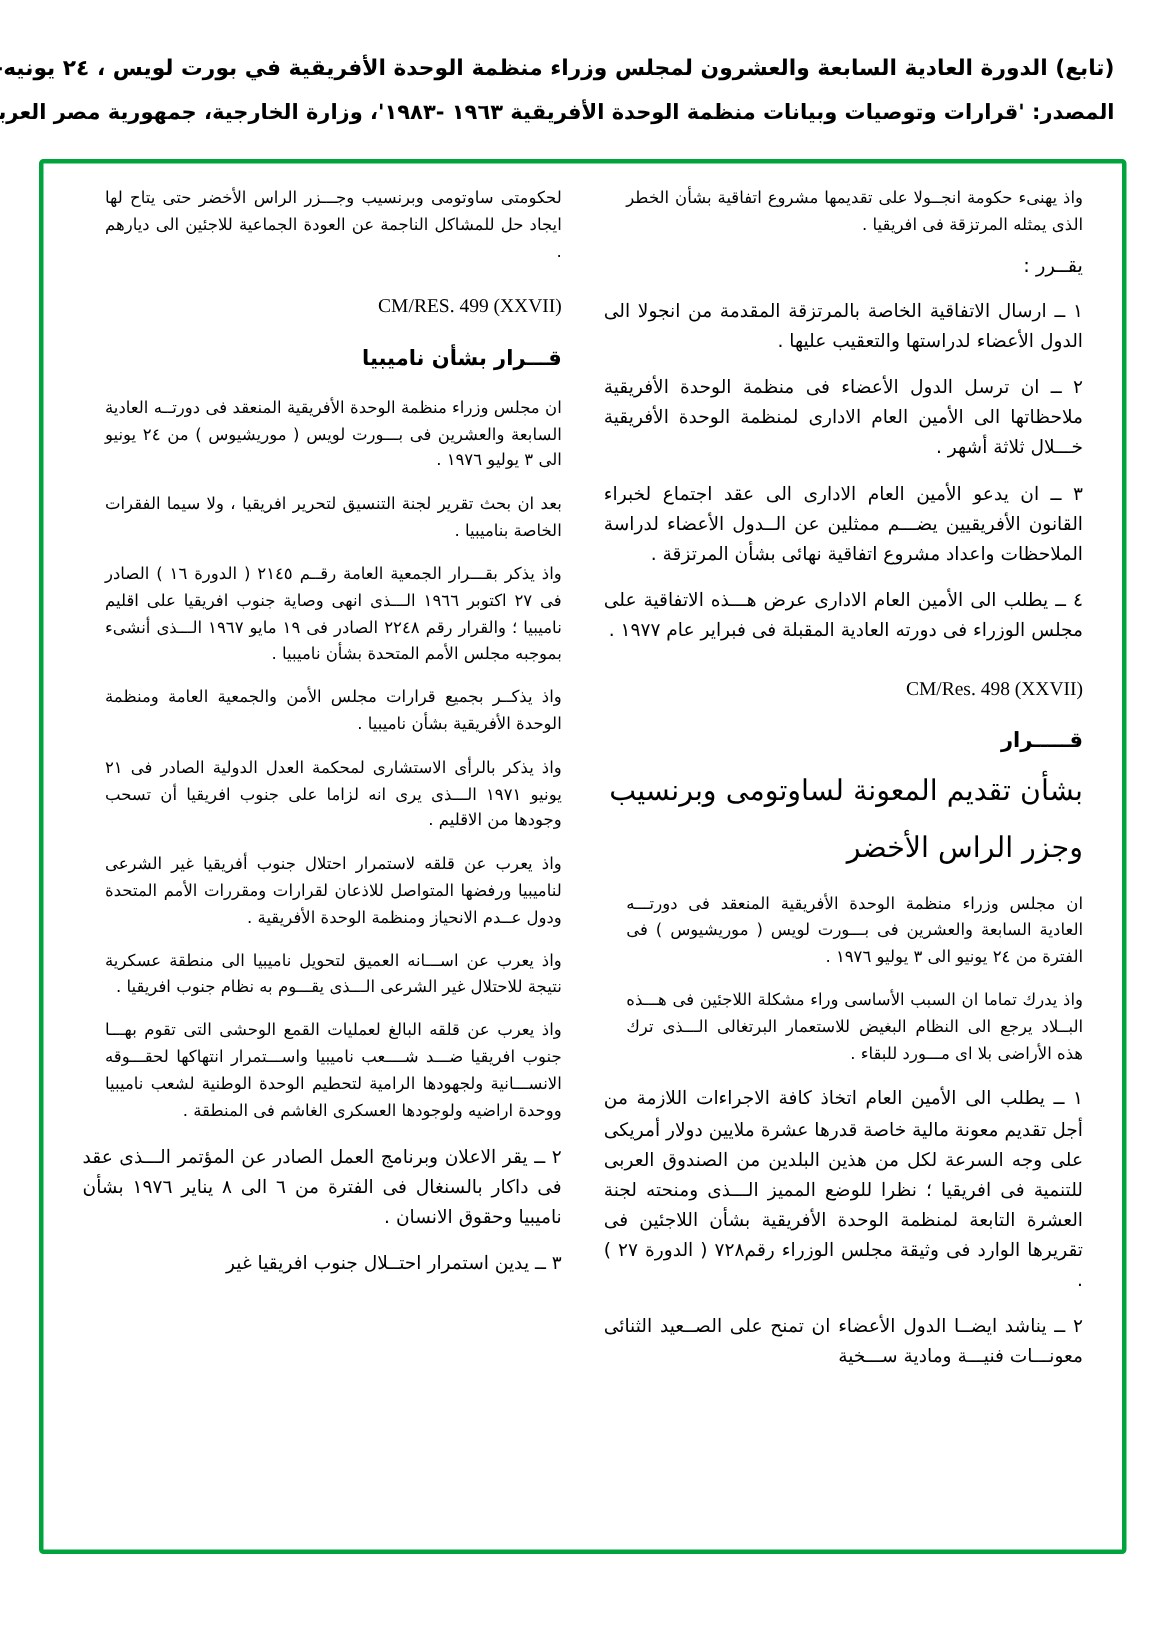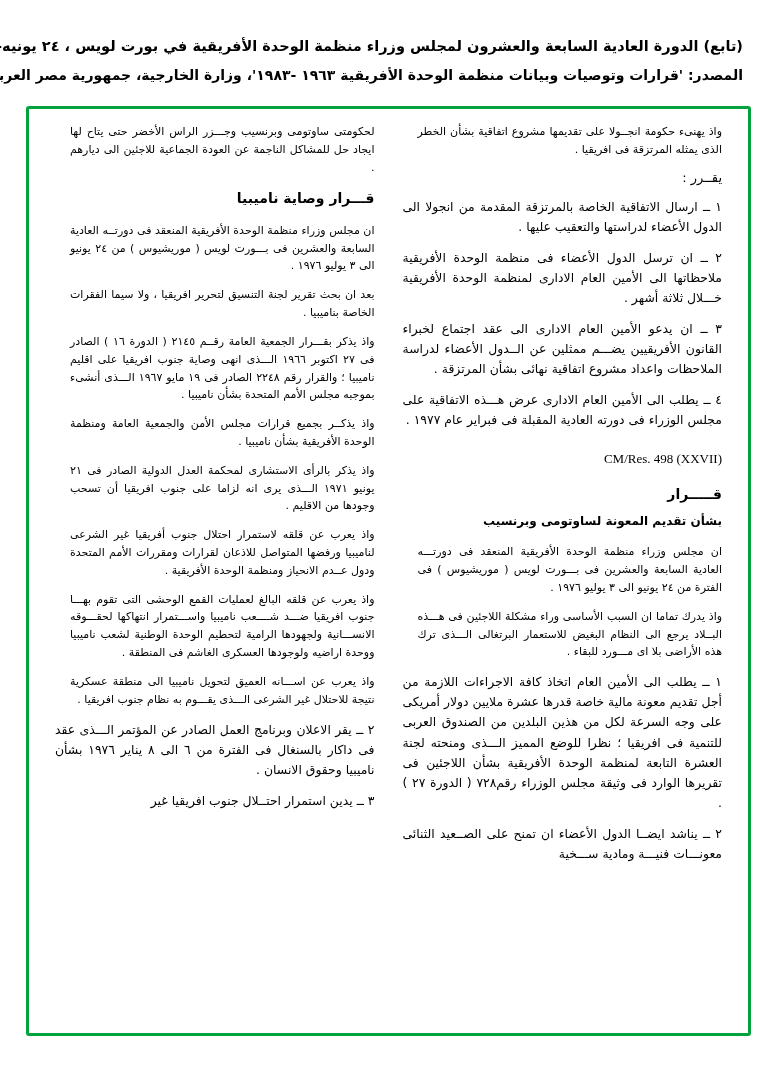--- a/index.html
+++ b/index.html
@@ -94,22 +94,22 @@
   .heading {
     text-align: center;
     font-size: 14px;
     font-weight: bold;
     margin: 10px 0 12px 0;
     line-height: 1.6;
     letter-spacing: 1px;
   }
   .heading-sub {
     text-align: center;
-    font-size: 12px;
-    font-weight: bold;
+    font-size: 19px;
+    font-weight: normal;
     margin: -6px 0 12px 0;
     line-height: 1.7;
   }
   .decides {
     font-size: 13px;
     font-weight: normal;
     margin: 0 0 12px 0;
     direction: rtl;
     text-align: right;
   }
@@ -150,40 +150,42 @@
         <p class="body">واذ يهنىء حكومة انجــولا على تقديمها مشروع اتفاقية بشأن الخطر الذى يمثله المرتزقة فى افريقيا .</p>
         <p class="decides">يقــرر :</p>
         <p class="item">١ ــ ارسال الاتفاقية الخاصة بالمرتزقة المقدمة من انجولا الى الدول الأعضاء لدراستها والتعقيب عليها .</p>
         <p class="item">٢ ــ ان ترسل الدول الأعضاء فى منظمة الوحدة الأفريقية ملاحظاتها الى الأمين العام الادارى لمنظمة الوحدة الأفريقية خـــلال ثلاثة أشهر .</p>
         <p class="item">٣ ــ ان يدعو الأمين العام الادارى الى عقد اجتماع لخبراء القانون الأفريقيين يضـــم ممثلين عن الــدول الأعضاء لدراسة الملاحظات واعداد مشروع اتفاقية نهائى بشأن المرتزقة .</p>
         <p class="item">٤ ــ يطلب الى الأمين العام الادارى عرض هـــذه الاتفاقية على مجلس الوزراء فى دورته العادية المقبلة فى فبراير عام ١٩٧٧ .</p>
 
         <div class="res-code">CM/Res. 498 (XXVII)</div>
         <div class="heading">قـــــرار</div>
         <div class="heading-sub">بشأن تقديم المعونة لساوتومى وبرنسيب</div>
+        <div class="heading-sub">وجزر الراس الأخضر</div>
 
         <p class="body">ان مجلس وزراء منظمة الوحدة الأفريقية المنعقد فى دورتـــه العادية السابعة والعشرين فى بـــورت لويس ( موريشيوس ) فى الفترة من ٢٤ يونيو الى ٣ يوليو ١٩٧٦ .</p>
         <p class="body">واذ يدرك تماما ان السبب الأساسى وراء مشكلة اللاجئين فى هـــذه البــلاد يرجع الى النظام البغيض للاستعمار البرتغالى الـــذى ترك هذه الأراضى بلا اى مـــورد للبقاء .</p>
         <p class="item">١ ــ يطلب الى الأمين العام اتخاذ كافة الاجراءات اللازمة من أجل تقديم معونة مالية خاصة قدرها عشرة ملايين دولار أمريكى على وجه السرعة لكل من هذين البلدين من الصندوق العربى للتنمية فى افريقيا ؛ نظرا للوضع المميز الـــذى ومنحته لجنة العشرة التابعة لمنظمة الوحدة الأفريقية بشأن اللاجئين فى تقريرها الوارد فى وثيقة مجلس الوزراء رقم٧٢٨ ( الدورة ٢٧ ) .</p>
         <p class="item">٢ ــ يناشد ايضــا الدول الأعضاء ان تمنح على الصــعيد الثنائى معونـــات فنيـــة ومادية ســـخية</p>
       </div>
 
       <div class="col col-left">
         <p class="body">لحكومتى ساوتومى وبرنسيب وجـــزر الراس الأخضر حتى يتاح لها ايجاد حل للمشاكل الناجمة عن العودة الجماعية للاجئين الى ديارهم .</p>
 
-        <div class="heading">قـــرار وصاية ناميبيا</div>
+        <div class="res-code">CM/RES. 499 (XXVII)</div>
+        <div class="heading">قـــرار بشأن ناميبيا</div>
 
         <p class="body">ان مجلس وزراء منظمة الوحدة الأفريقية المنعقد فى دورتــه العادية السابعة والعشرين فى بـــورت لويس ( موريشيوس ) من ٢٤ يونيو الى ٣ يوليو ١٩٧٦ .</p>
         <p class="body">بعد ان بحث تقرير لجنة التنسيق لتحرير افريقيا ، ولا سيما الفقرات الخاصة بناميبيا .</p>
         <p class="body">واذ يذكر بقـــرار الجمعية العامة رقــم ٢١٤٥ ( الدورة ١٦ ) الصادر فى ٢٧ اكتوبر ١٩٦٦ الـــذى انهى وصاية جنوب افريقيا على اقليم ناميبيا ؛ والقرار رقم ٢٢٤٨ الصادر فى ١٩ مايو ١٩٦٧ الـــذى أنشىء بموجبه مجلس الأمم المتحدة بشأن ناميبيا .</p>
         <p class="body">واذ يذكــر بجميع قرارات مجلس الأمن والجمعية العامة ومنظمة الوحدة الأفريقية بشأن ناميبيا .</p>
         <p class="body">واذ يذكر بالرأى الاستشارى لمحكمة العدل الدولية الصادر فى ٢١ يونيو ١٩٧١ الـــذى يرى انه لزاما على جنوب افريقيا أن تسحب وجودها من الاقليم .</p>
         <p class="body">واذ يعرب عن قلقه لاستمرار احتلال جنوب أفريقيا غير الشرعى لناميبيا ورفضها المتواصل للاذعان لقرارات ومقررات الأمم المتحدة ودول عــدم الانحياز ومنظمة الوحدة الأفريقية .</p>
+        <p class="body">واذ يعرب عن اســـانه العميق لتحويل ناميبيا الى منطقة عسكرية نتيجة للاحتلال غير الشرعى الـــذى يقـــوم به نظام جنوب افريقيا .</p>
         <p class="body">واذ يعرب عن قلقه البالغ لعمليات القمع الوحشى التى تقوم بهـــا جنوب افريقيا ضـــد شــــعب ناميبيا واســـتمرار انتهاكها لحقـــوقه الانســـانية ولجهودها الرامية لتحطيم الوحدة الوطنية لشعب ناميبيا ووحدة اراضيه ولوجودها العسكرى الغاشم فى المنطقة .</p>
-        <p class="body">واذ يعرب عن اســـانه العميق لتحويل ناميبيا الى منطقة عسكرية نتيجة للاحتلال غير الشرعى الـــذى يقـــوم به نظام جنوب افريقيا .</p>
 
         <p class="item">٢ ــ يقر الاعلان وبرنامج العمل الصادر عن المؤتمر الـــذى عقد فى داكار بالسنغال فى الفترة من ٦ الى ٨ يناير ١٩٧٦ بشأن ناميبيا وحقوق الانسان .</p>
         <p class="item">٣ ــ يدين استمرار احتــلال جنوب افريقيا غير</p>
       </div>
 
     </div>
   </div>
 
 </div>
 

